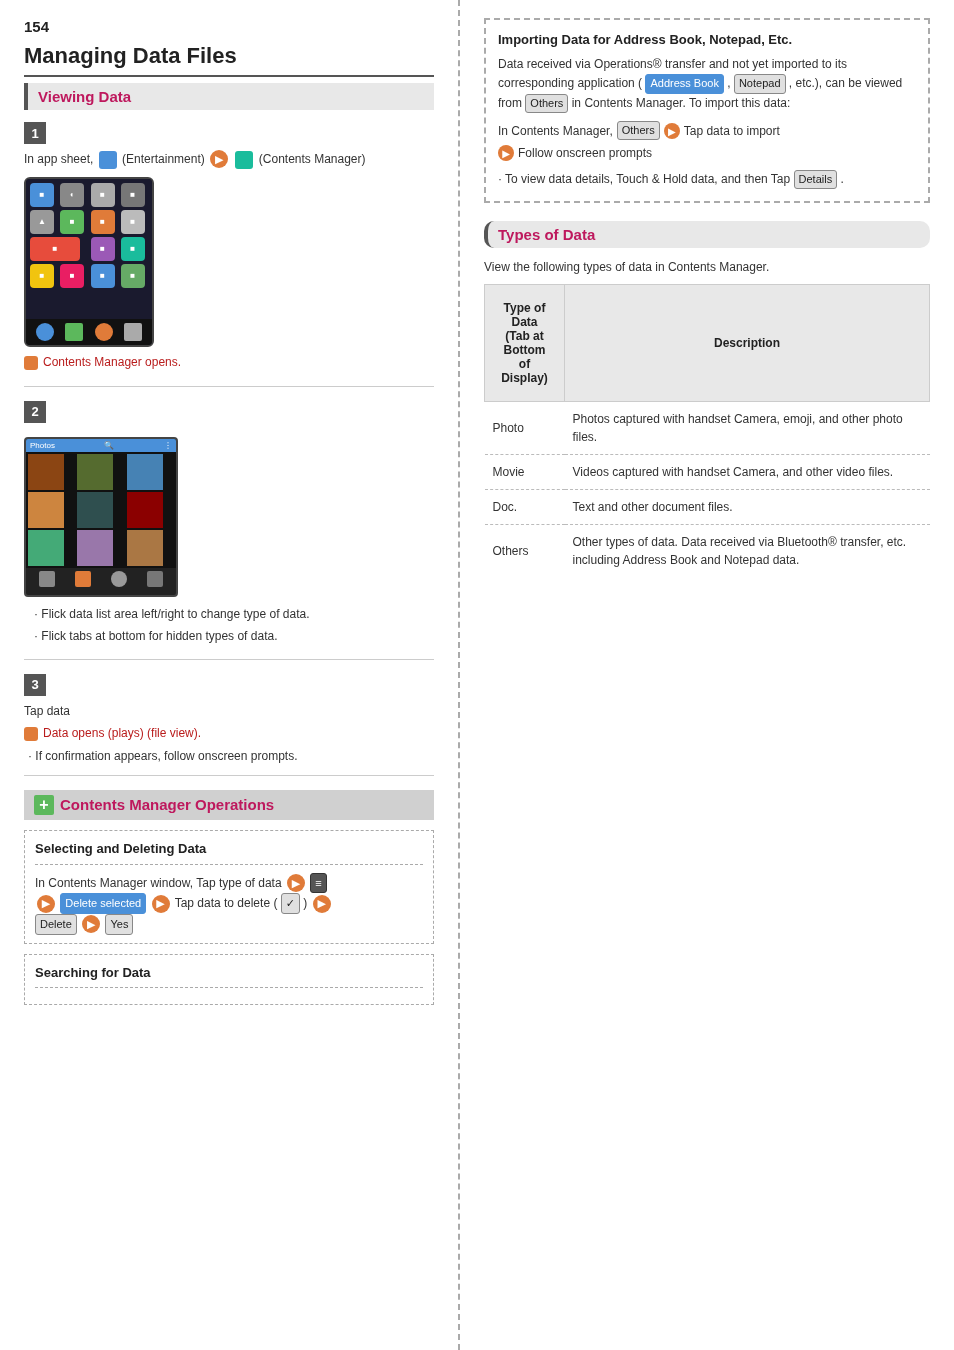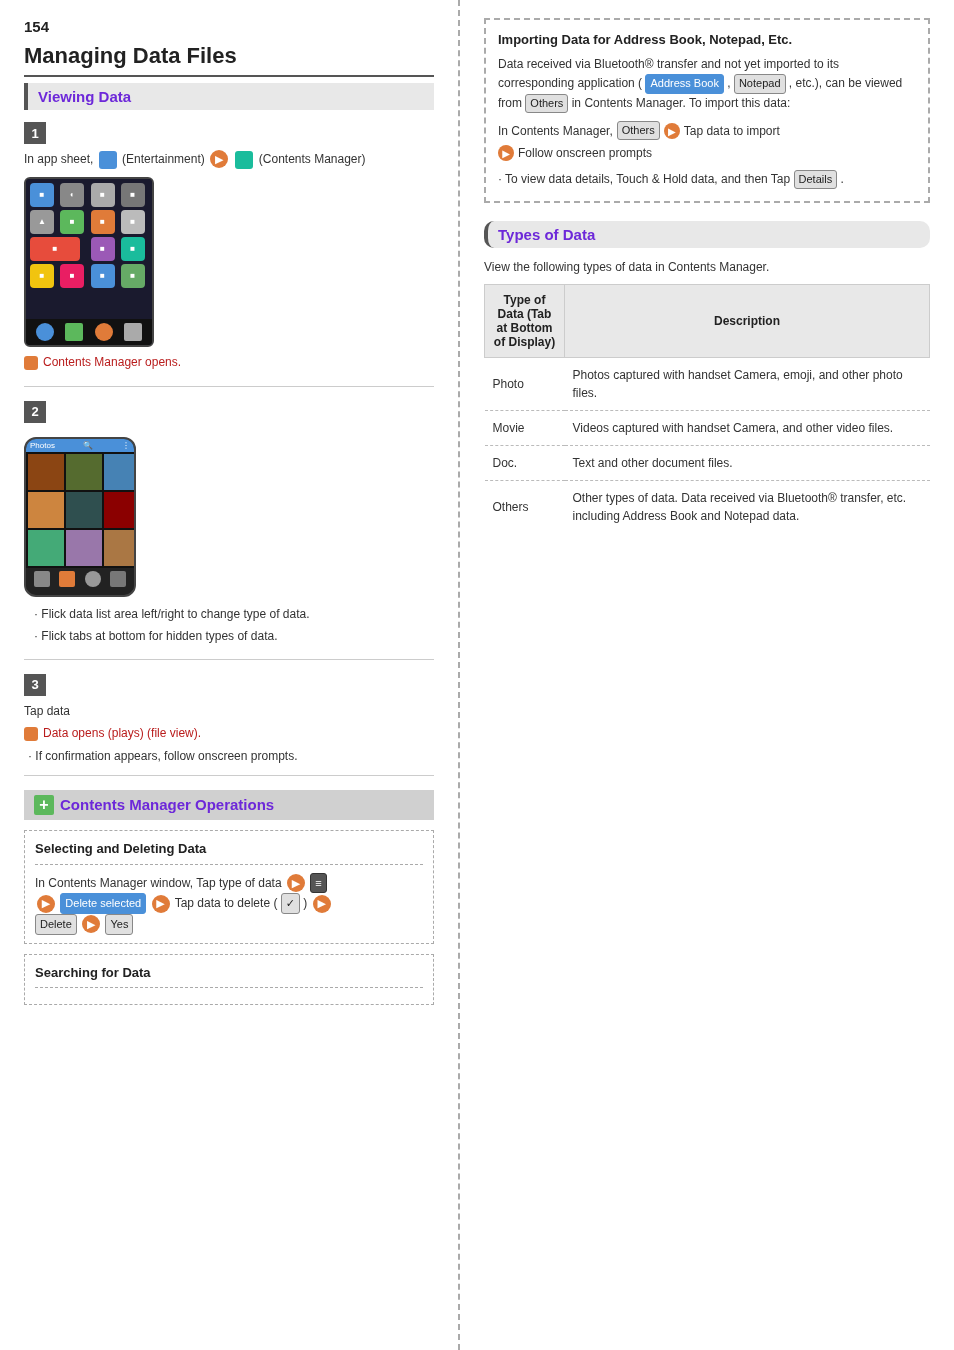--- a/index.html
+++ b/index.html
@@ -50,21 +50,21 @@
       display: flex;
       align-items: center;
       background: #e8e8e8;
       padding: 5px 10px;
       margin-bottom: 12px;
       border-left: 4px solid #555;
     }
     .section-header-title {
       font-size: 15px;
       font-weight: bold;
-      color: #6d28d9;
+      color: #be185d;
     }
     .step-badge {
       display: inline-flex;
       align-items: center;
       justify-content: center;
       width: 22px;
       height: 22px;
       background: #555;
       color: #fff;
       font-weight: bold;
@@ -91,25 +91,25 @@
       border-radius: 6px;
       margin: 8px 0;
       display: flex;
       flex-direction: column;
       align-items: center;
       justify-content: flex-start;
       overflow: hidden;
       position: relative;
     }
     .device-screenshot2 {
-      width: 112px;
+      width: 154px;
       height: 160px;
       background: #222;
       border: 2px solid #444;
-      border-radius: 12px;
+      border-radius: 4px;
       margin: 8px 0;
       overflow: hidden;
     }
     .screen-bottombar {
       display: flex;
       justify-content: space-around;
       padding: 4px;
       background: #111;
       position: absolute;
       bottom: 0;
@@ -276,21 +276,21 @@
       color: #333;
       margin-bottom: 10px;
     }
     .types-table {
       width: 100%;
       border-collapse: collapse;
       font-size: 12px;
     }
     .types-table th {
       background: #e8e8e8;
-      padding: 8px;
+      padding: 16px;
       text-align: center;
       border: 1px solid #ccc;
       font-weight: bold;
     }
     .types-table td {
       padding: 8px;
       border-bottom: 1px dashed #bbb;
       vertical-align: top;
       color: #333;
       line-height: 1.5;
@@ -505,21 +505,21 @@
     <div class="instruction-box">
       <div class="sub-section-title">Searching for Data</div>
     </div>
   </div>
 
   <div class="right-col">
 
     <div class="import-box">
       <div class="import-title">Importing Data for Address Book, Notepad, Etc.</div>
       <div class="import-text">
-        <span>Data received via Bluetooth® transfer and not yet imported to its corresponding application ( </span>
+        <span>Data received via Operations® transfer and not yet imported to its corresponding application ( </span>
         <span class="inline-btn blue-bg">Address Book</span>
         <span> , </span>
         <span class="inline-btn">Notepad</span>
         <span> , etc.), can be viewed from </span>
         <span class="inline-btn">Others</span>
         <span> in Contents Manager. To import this data:</span>
       </div>
       <div class="import-step">
         <span>In Contents Manager, </span>
         <span class="inline-btn">Others</span>

